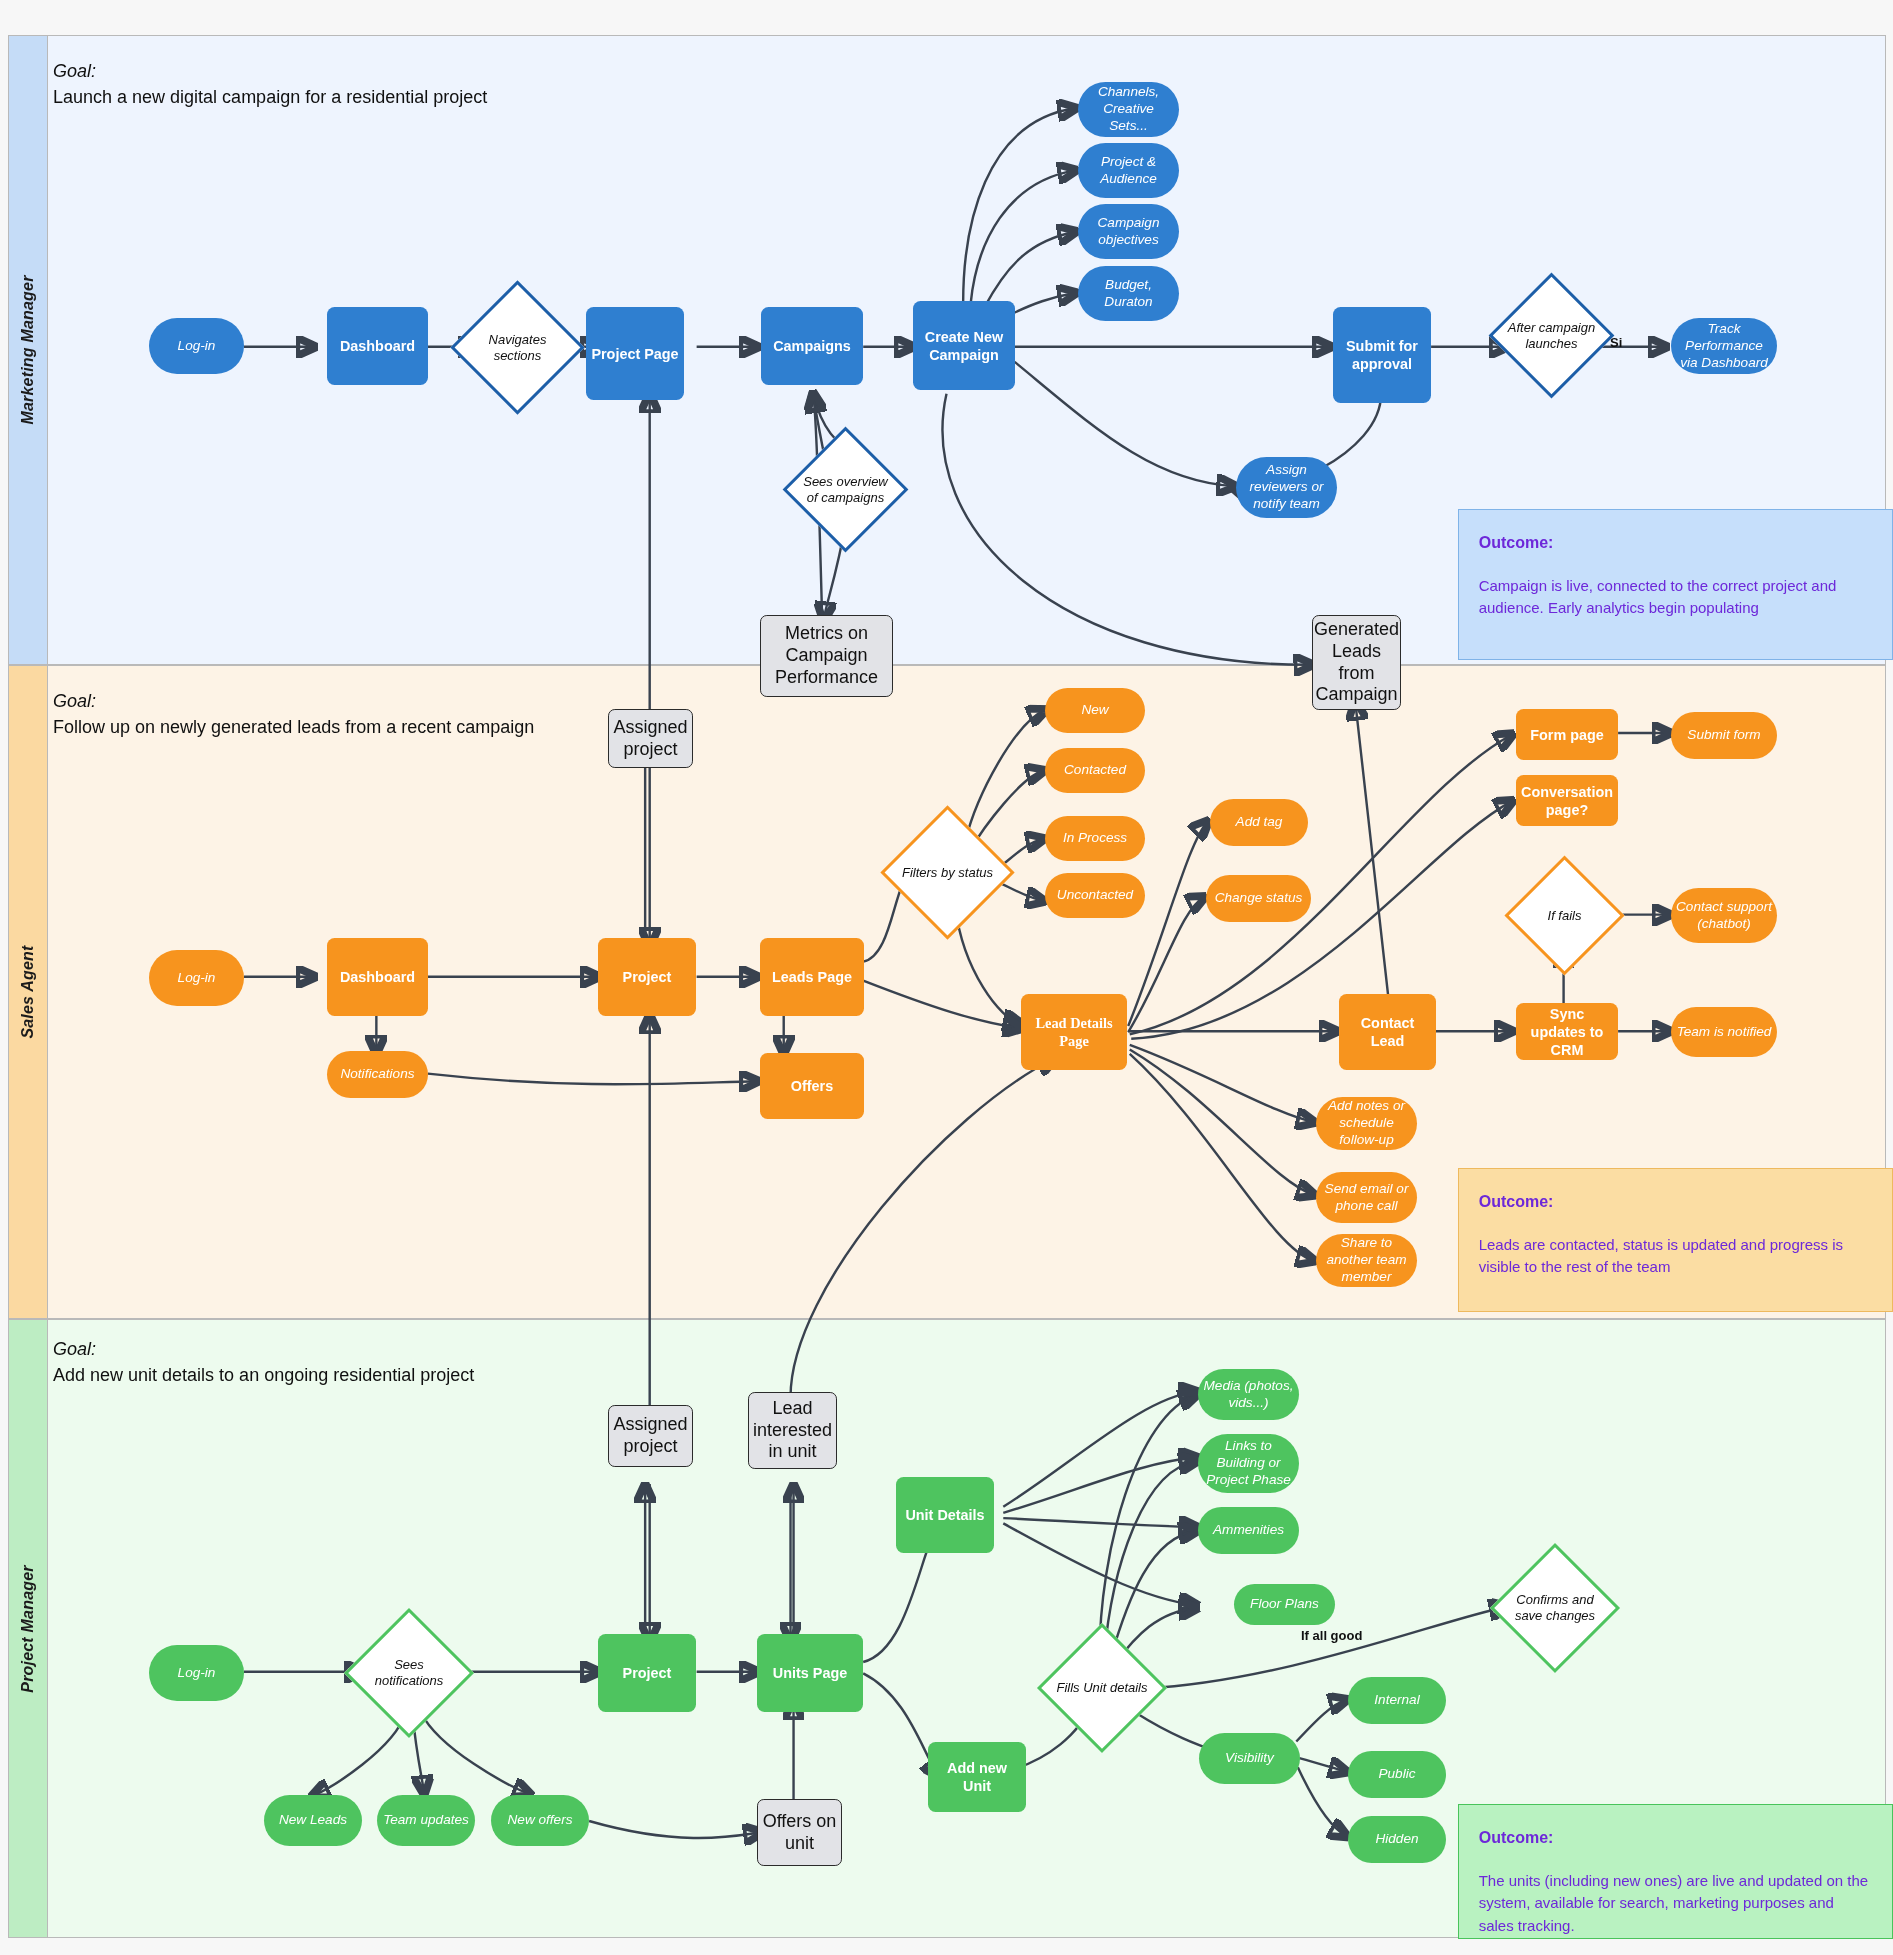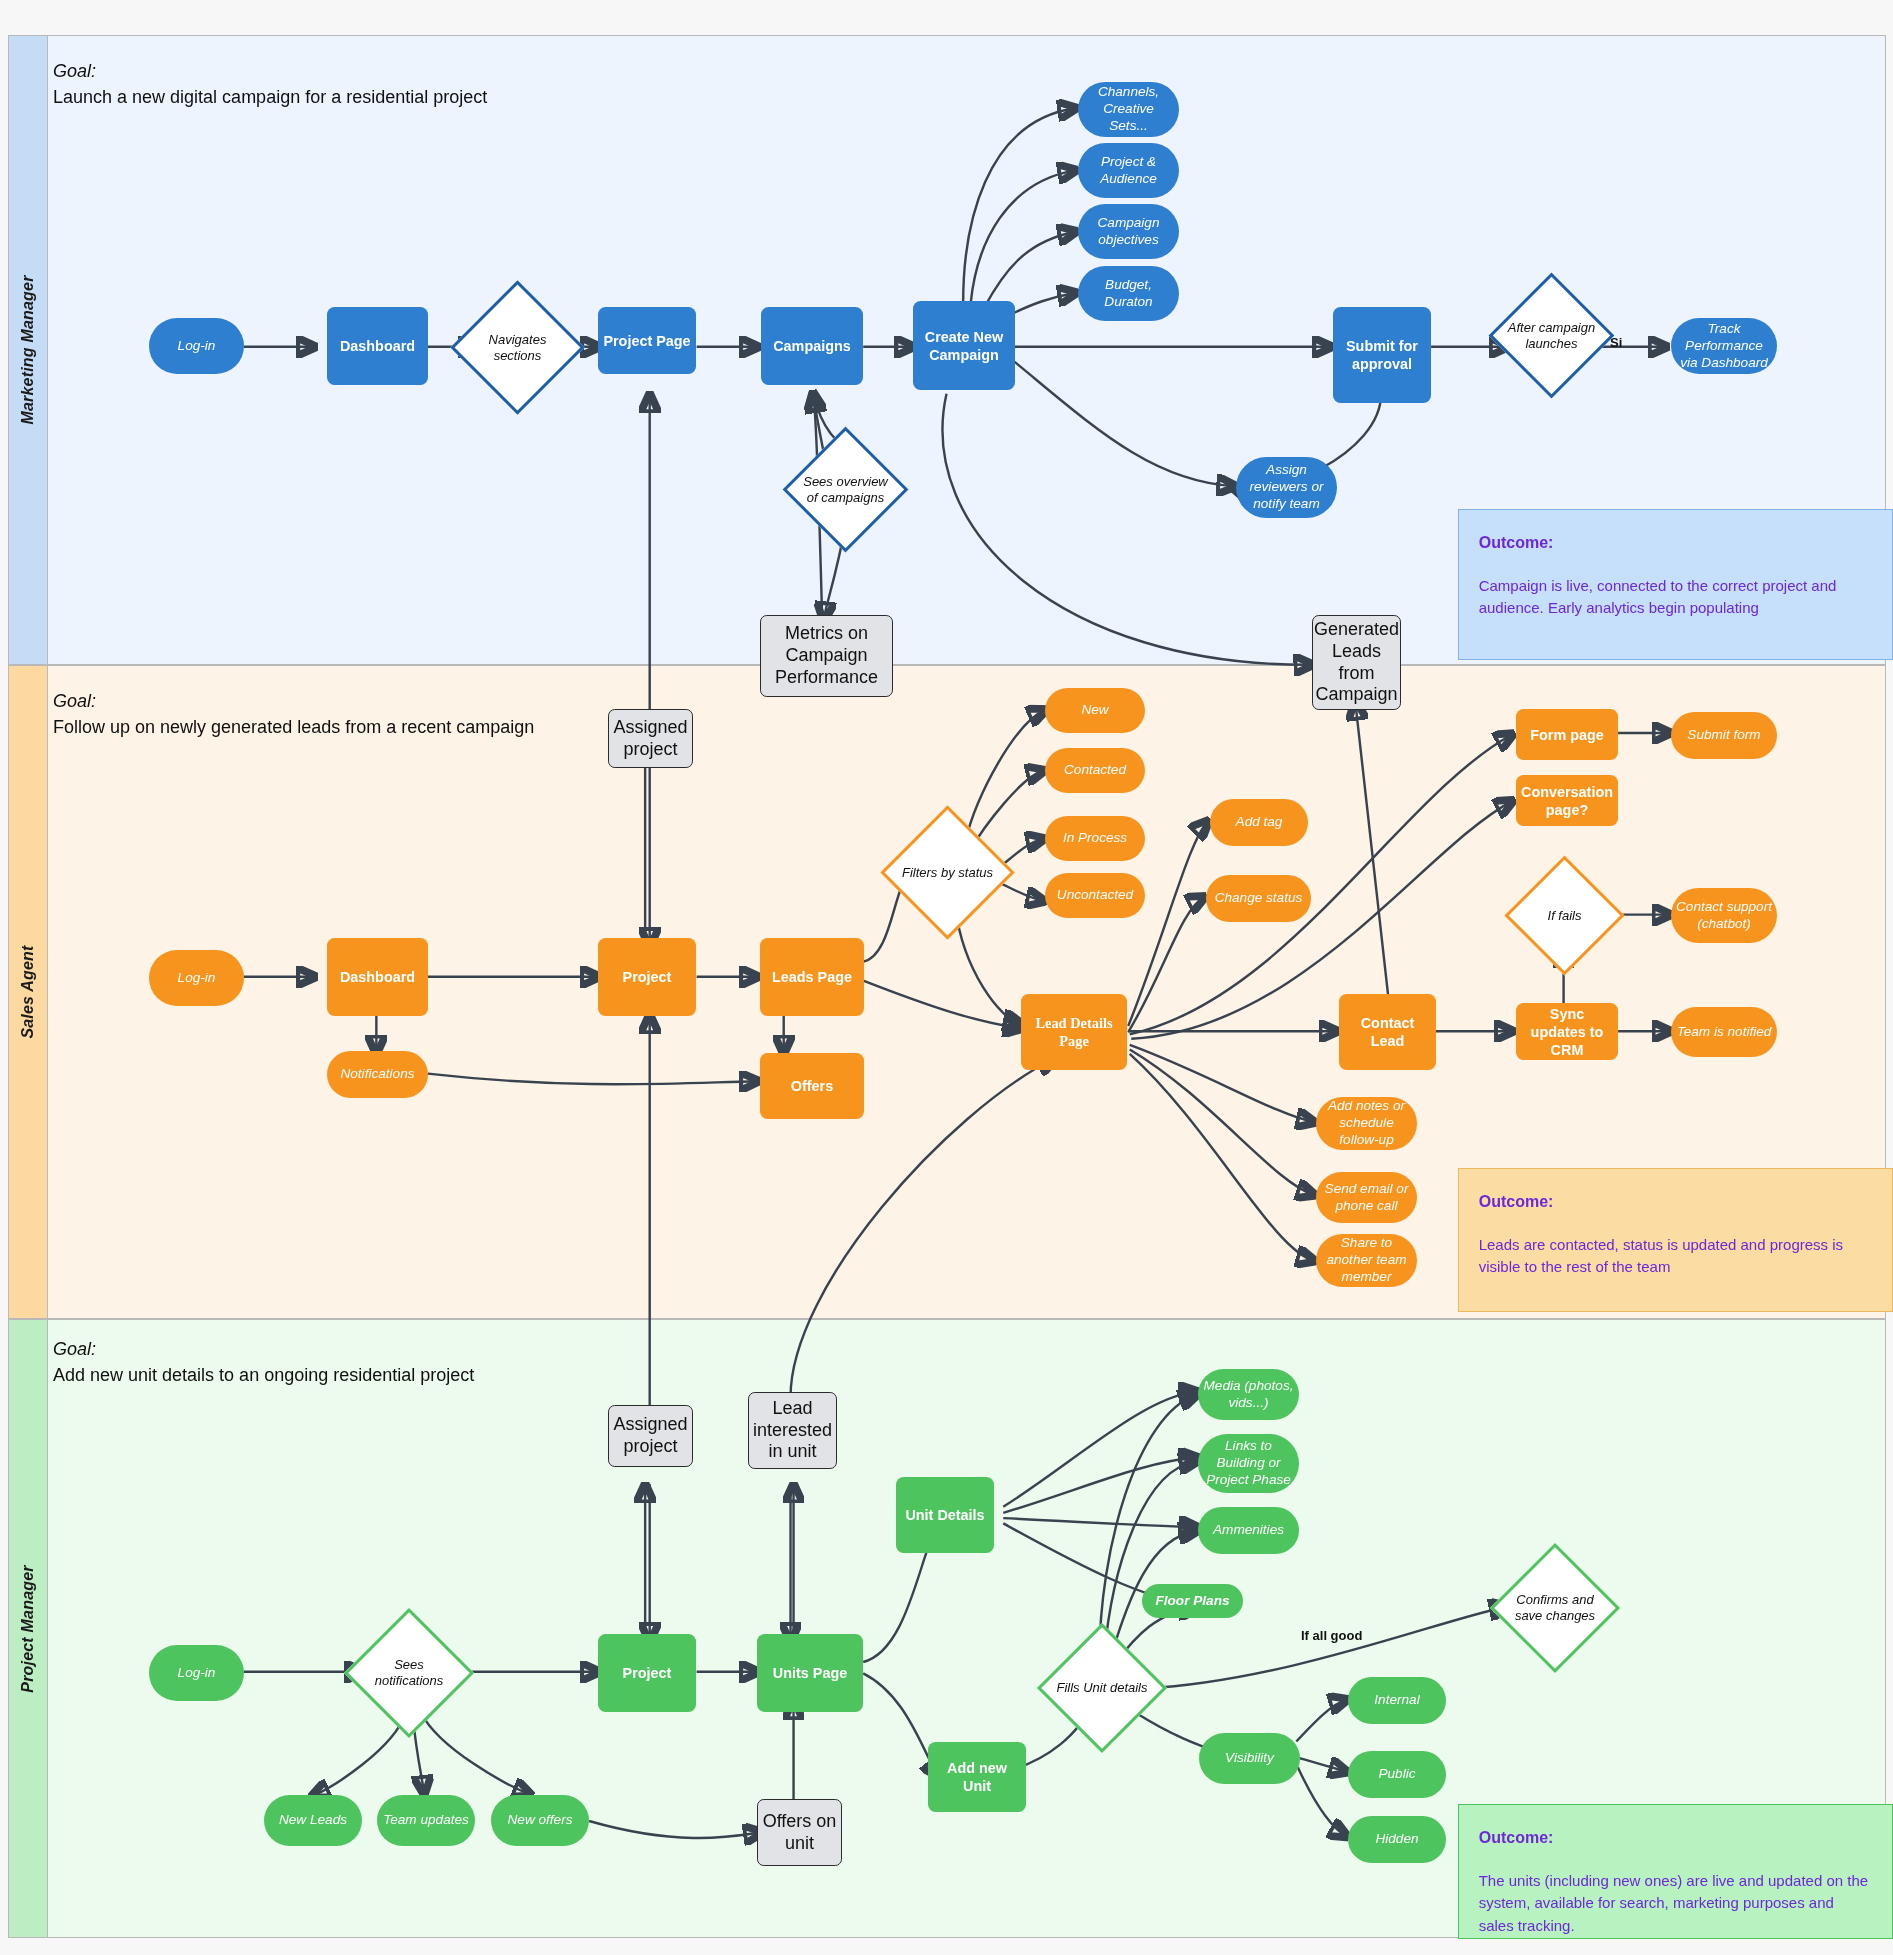--- a/index.html
+++ b/index.html
@@ -226,21 +226,21 @@
     <span>Dashboard</span>
     </div>
 
   <div class="diamond" style="left:470px;top:300px;width:95px;height:95px;">
     <div class="dshape"></div>
     <div class="dtxt">
         <span>Navigates sections</span>
       </div>
   </div>
 
-  <div class="node rect b bold" style="left:598px;top:307px;width:98px;height:67px;">
+  <div class="node rect b bold" style="left:586px;top:307px;width:98px;height:93px;">
     <span>Project Page</span>
     </div>
 
   <div class="node rect b bold" style="left:761px;top:307px;width:102px;height:78px;">
     <span>Campaigns</span>
     </div>
 
   <div class="node rect b bold" style="left:913px;top:301px;width:102px;height:89px;">
     <span>Create New Campaign</span>
     </div>
@@ -484,21 +484,21 @@
     </div>
 
   <div class="node stad g ital" style="left:1198px;top:1434px;width:101px;height:59px;">
     <span>Links to Building or Project Phase</span>
     </div>
 
   <div class="node stad g ital" style="left:1198px;top:1507px;width:101px;height:47px;">
     <span>Ammenities</span>
     </div>
 
-  <div class="node stad g ital" style="left:1142px;top:1584px;width:101px;height:34px;font-weight:bold;">
+  <div class="node stad g ital" style="left:1234px;top:1584px;width:101px;height:41px;">
     <span>Floor Plans</span>
     </div>
 
   <div class="diamond d-g" style="left:1056px;top:1642px;width:92px;height:92px;">
     <div class="dshape"></div>
     <div class="dtxt">
         <span>Fills Unit details</span>
       </div>
   </div>
 

